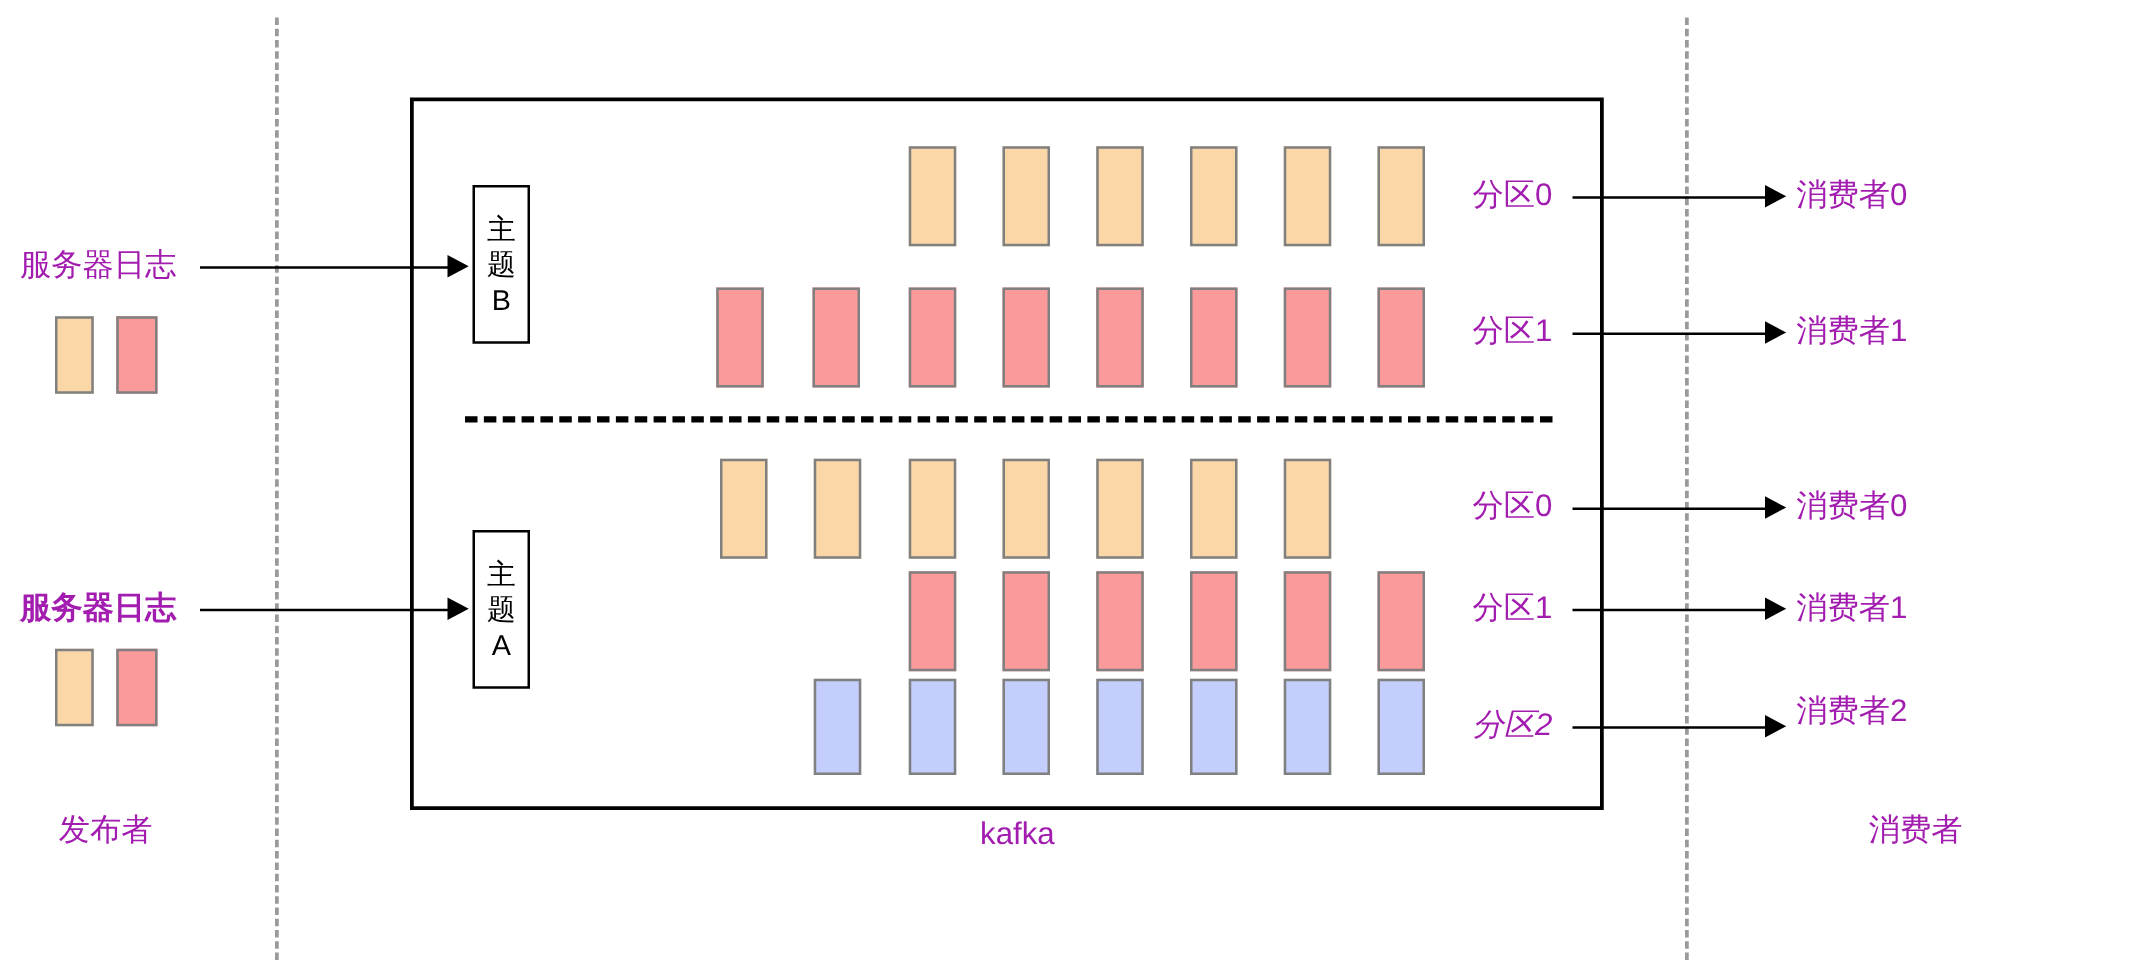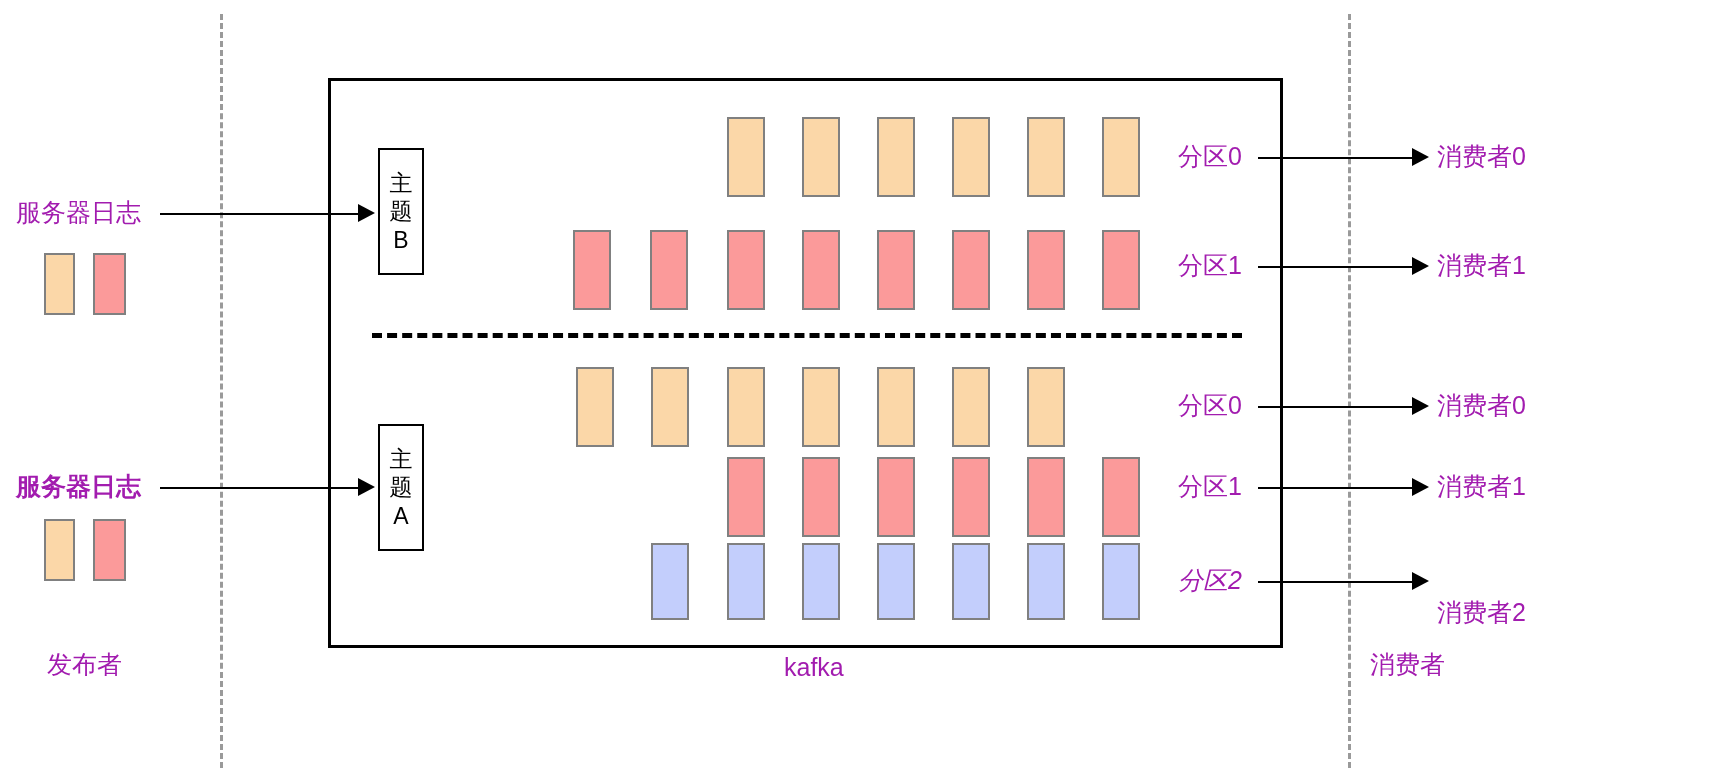--- a/index.html
+++ b/index.html
@@ -186,19 +186,19 @@
   <div class="tlabel" style="left:1437px;top:393px;">消费者0</div>
 
   <div class="tlabel" style="left:1178px;top:474px;">分区1</div>
   <div class="cline" style="left:1258px;top:487px;width:159px;"></div>
   <div class="ahead" style="left:1412px;top:478px;"></div>
   <div class="tlabel" style="left:1437px;top:474px;">消费者1</div>
 
   <div class="tlabel" style="left:1178px;top:568px;font-style:italic;">分区2</div>
   <div class="cline" style="left:1258px;top:581px;width:159px;"></div>
   <div class="ahead" style="left:1412px;top:572px;"></div>
-  <div class="tlabel" style="left:1437px;top:600px;">消费者2</div>
+  <div class="tlabel" style="left:1437px;top:557px;">消费者2</div>
 
   <div class="tlabel" style="left:784px;top:655px;">kafka</div>
 
-  <div class="tlabel" style="left:1370px;top:652px;">消费者</div>
+  <div class="tlabel" style="left:1495px;top:652px;">消费者</div>
 
 </div>
 
 </body></html>

